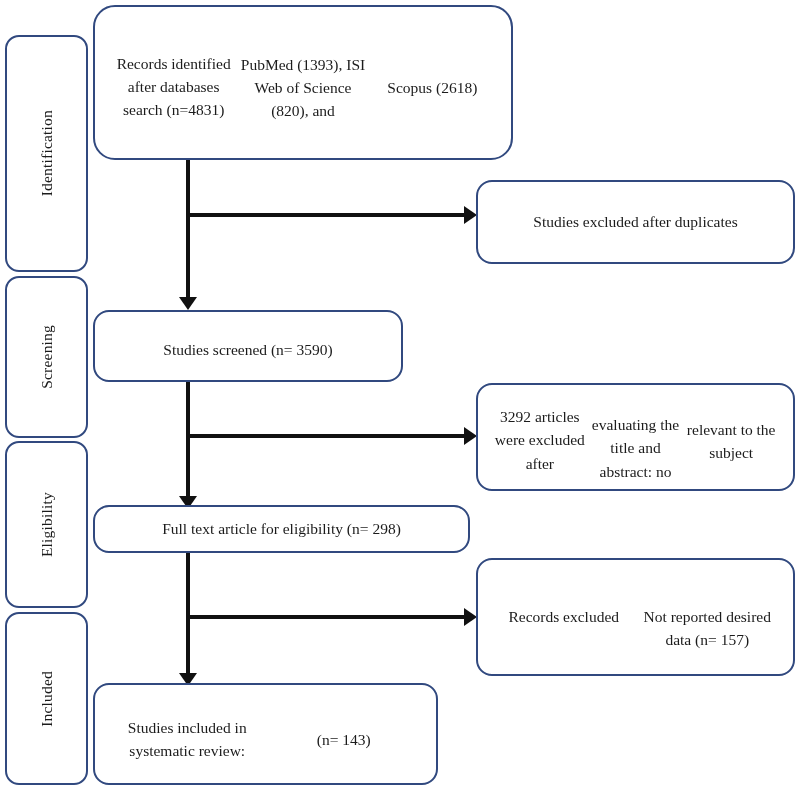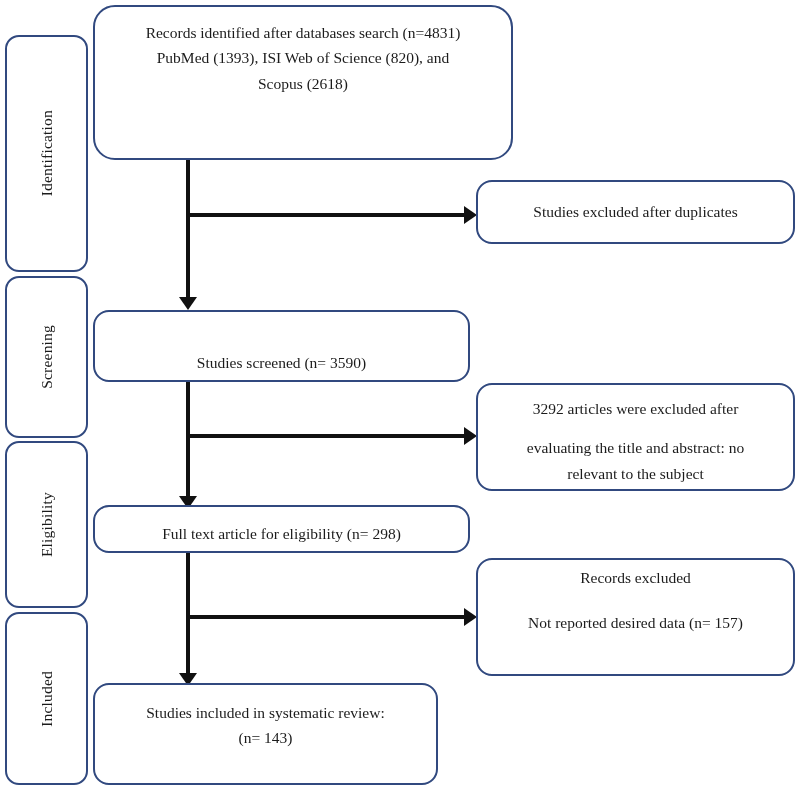--- a/index.html
+++ b/index.html
@@ -17,21 +17,20 @@
   }
 
   
   .fbox {
     position: absolute;
     box-sizing: border-box;
     border: 2.5px solid #31497f;
     border-radius: 16px;
     background: #ffffff;
     display: flex;
-    flex-direction: column;
     align-items: center;
     justify-content: center;
     text-align: center;
     color: #1b1b1b;
     font-size: 15.5px;
     line-height: 1.5;
     padding: 6px 14px;
   }
   .fbox .line { display: block; width: 100%; }
   .fbox .line + .line { margin-top: 2px; }
@@ -120,34 +119,34 @@
 
   <div class="hline" style="left:186px; top:615px; width:280px;"></div>
   <div class="arrow-right" style="left:464px; top:608px;"></div>
 
   <div class="fbox" style="left:93px; top:5px; width:420px; height:155px; border-radius:22px; padding-top:14px; justify-content:flex-start;">
     <span class="line">Records identified after databases search (n=4831)</span>
     <span class="line">PubMed (1393), ISI Web of Science (820), and</span>
     <span class="line" style="margin-top:2px;">Scopus (2618)</span>
   </div>
 
-  <div class="fbox" style="left:93px; top:310px; width:377px; height:72px; justify-content:flex-end; padding-top:14px;">
+  <div class="fbox" style="left:93px; top:310px; width:310px; height:72px; justify-content:flex-end; padding-top:14px;">
     <span class="line">Studies screened (n= 3590)</span>
   </div>
 
   <div class="fbox" style="left:93px; top:505px; width:377px; height:48px;justify-content:flex-end;">
     <span class="line">Full text article for eligibility (n= 298)</span>
   </div>
 
   <div class="fbox" style="left:93px; top:683px; width:345px; height:102px; justify-content:flex-start; padding-top:16px;">
     <span class="line">Studies included in systematic review:</span>
     <span class="line">(n= 143)</span>
   </div>
 
-  <div class="fbox" style="left:476px; top:180px; width:319px; height:64px;">
+  <div class="fbox" style="left:476px; top:180px; width:319px; height:84px;">
     <span class="line">Studies excluded after duplicates</span>
   </div>
 
   <div class="fbox" style="left:476px; top:383px; width:319px; height:108px; justify-content:flex-start; padding-top:12px;">
     <span class="line">3292 articles were excluded after</span>
     <span class="line" style="margin-top:16px;">evaluating the title and abstract: no</span>
     <span class="line" style="margin-top:2px;">relevant to the subject</span>
   </div>
 
   <div class="fbox" style="left:476px; top:558px; width:319px; height:118px; justify-content:flex-start; ">

